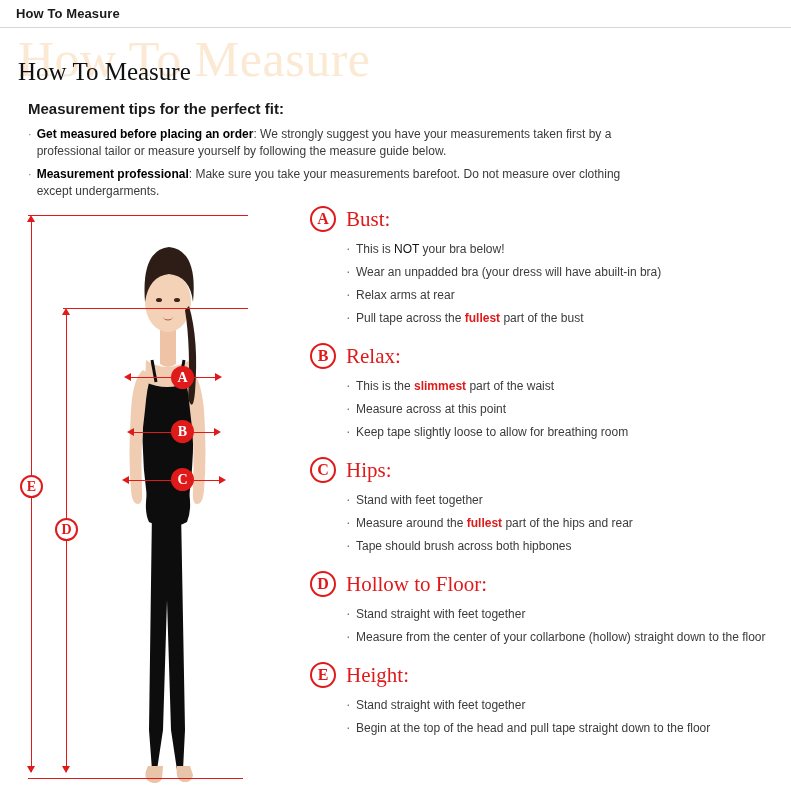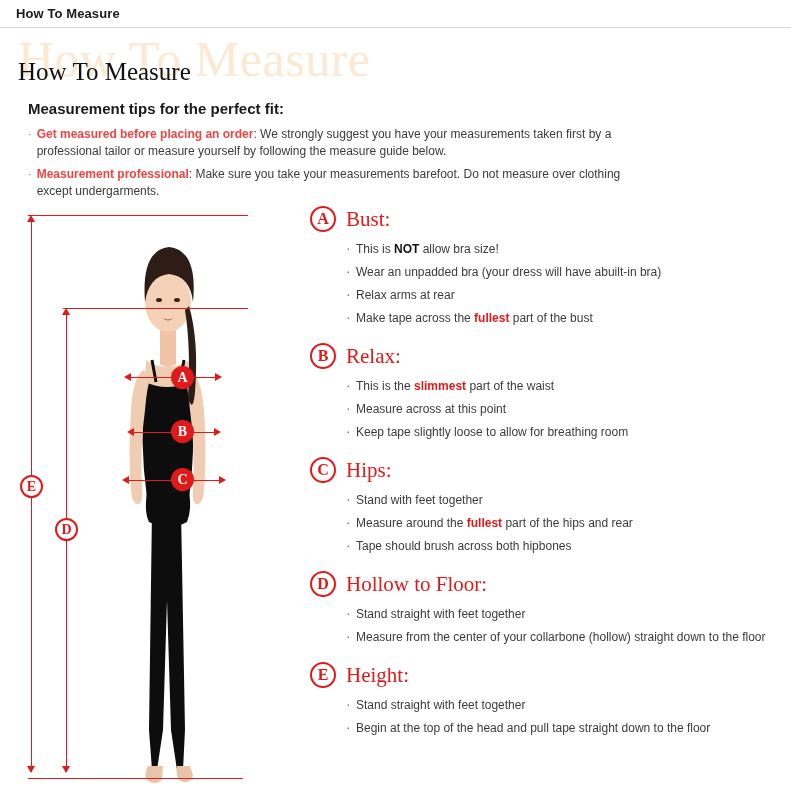--- a/index.html
+++ b/index.html
@@ -69,21 +69,21 @@
     line-height: 17px;
     margin-bottom: 6px;
   }
   .tip-bullet {
     color: #777;
     margin-right: 5px;
     font-size: 11px;
     line-height: 17px;
   }
   .tip-text { max-width: 620px; }
-  .tip-label { font-weight: bold; color: #ef4444; }
+  .tip-label { font-weight: bold; color: #000000; }
 
   
   .figure-col {
     position: absolute;
     left: 0px;
     top: 200px;
     width: 300px;
     height: 600px;
   }
   .model {
@@ -179,21 +179,21 @@
     position: relative;
     padding-left: 10px;
   }
   .sect li::before {
     content: "\00b7";
     position: absolute;
     left: 0; top: -1px;
     color: #777;
     font-size: 14px;
   }
-  .em-bold { font-weight: bold; color: #111; }
+  .em-bold { font-weight: normal; color: #111; }
   .em-red { color: #e01a1a; font-weight: bold; }
 </style>
 </head>
 <body>
 
 <div class="page">
 
   <div class="topbar">
     <span class="topbar-title">How To Measure</span>
   </div>
@@ -278,24 +278,24 @@
   </div>
 
   <div class="instructions">
 
     <div class="sect">
       <div class="sect-head">
         <div class="sect-badge">A</div>
         <div class="sect-title">Bust:</div>
       </div>
       <ul>
-        <li><span>This is </span><span class="em-bold">NOT</span><span> allow bra size!</span></li>
+        <li><span>This is </span><span class="em-bold">NOT</span><span> your bra below!</span></li>
         <li><span>Wear an unpadded bra (your dress will have abuilt-in bra)</span></li>
         <li><span>Relax arms at rear</span></li>
-        <li><span>Make tape across the </span><span class="em-red">fullest</span><span> part of the bust</span></li>
+        <li><span>Pull tape across the </span><span class="em-red">fullest</span><span> part of the bust</span></li>
       </ul>
     </div>
 
     <div class="sect">
       <div class="sect-head">
         <div class="sect-badge">B</div>
         <div class="sect-title">Relax:</div>
       </div>
       <ul>
         <li><span>This is the </span><span class="em-red">slimmest</span><span> part of the waist</span></li>

